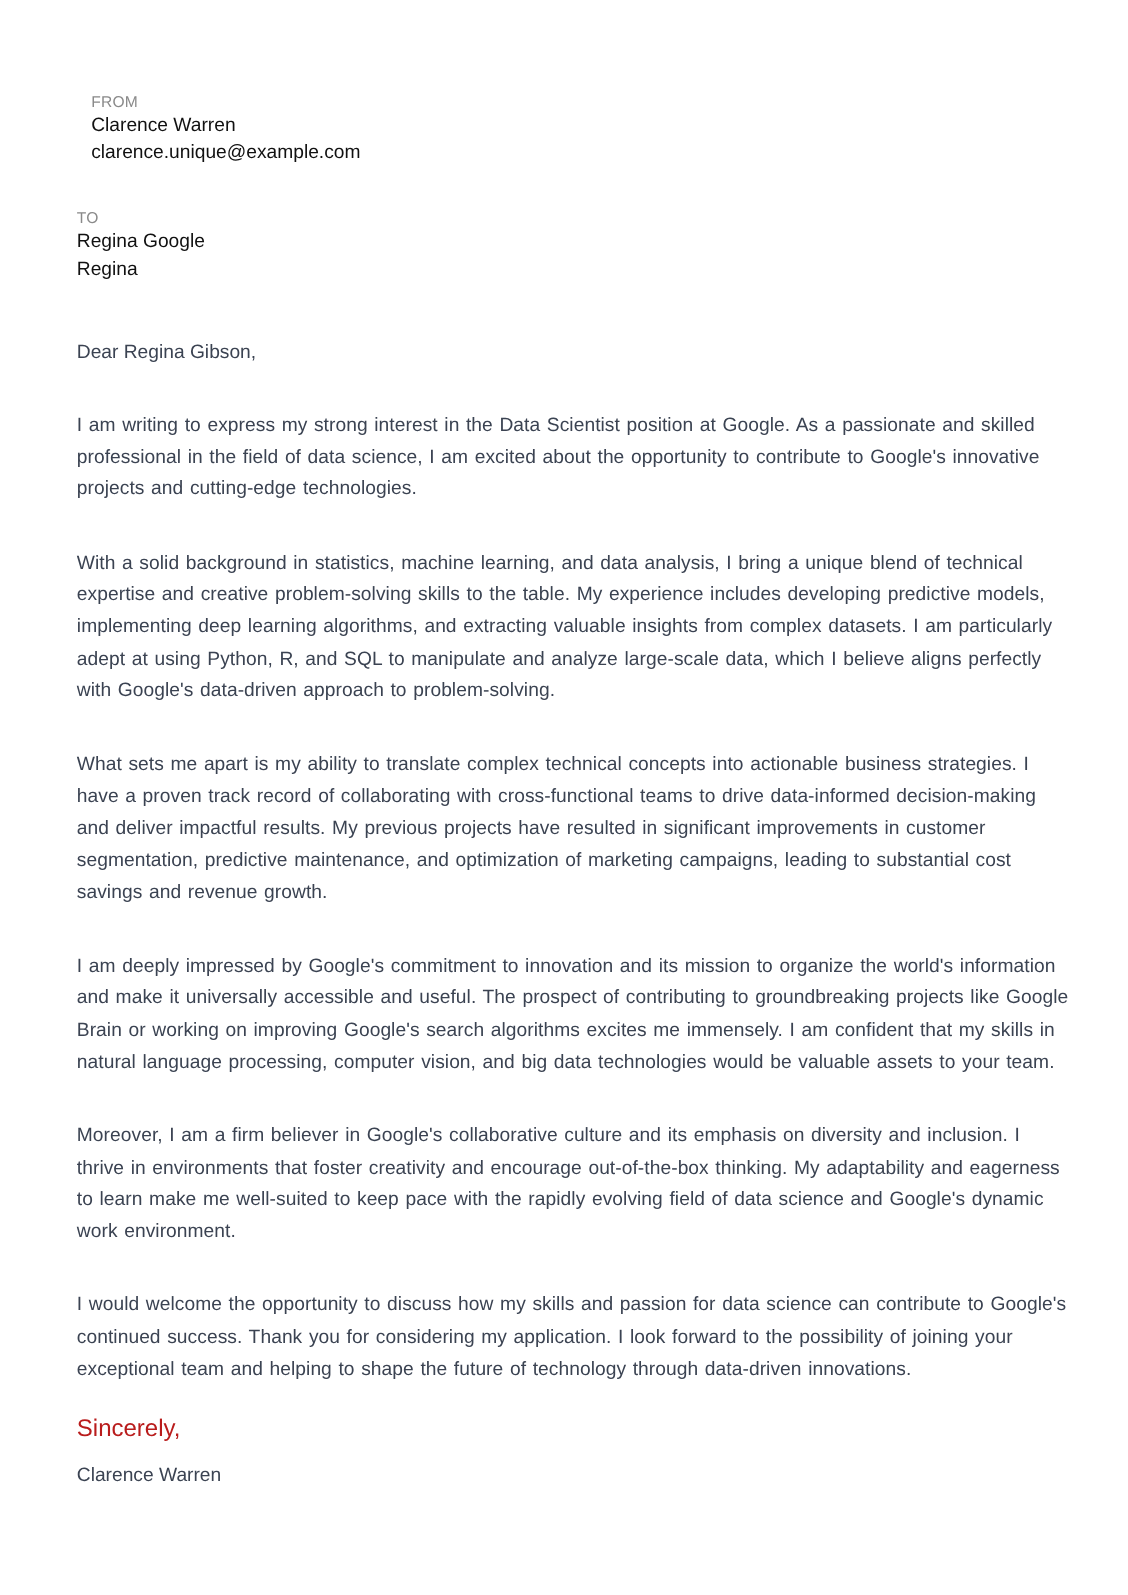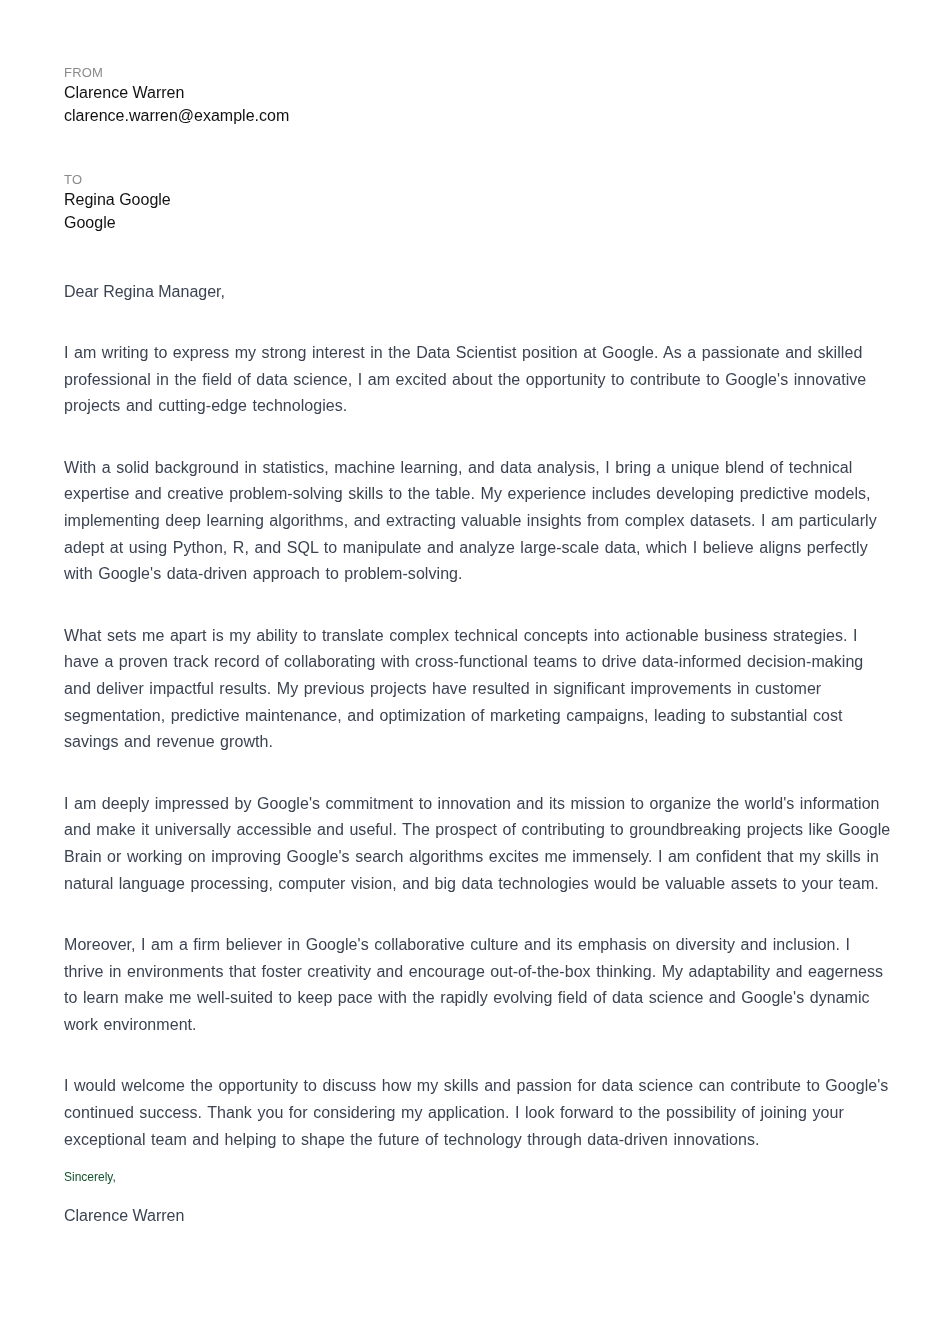--- a/index.html
+++ b/index.html
@@ -27,70 +27,70 @@
       line-height: 17px;
       margin: 0;
     }
     .contact-line {
       font-size: 16px;
       color: #111111;
       line-height: 23px;
       margin: 0;
     }
     .block-from {
-      margin: 0;
+      margin: 12px;
     }
     .block-to {
-      margin-top: 44px;
+      margin-top: 34px;
     }
     .salutation {
       margin-top: 44px;
       font-size: 16px;
       color: #3b4352;
       line-height: 27px;
     }
     .para {
       margin-top: 35px;
       font-size: 16px;
       color: #3b4352;
       line-height: 26.6px;
       letter-spacing: 0.05px;
       word-spacing: 1px;
     }
     .closing {
-      margin-top: 11px;
-      font-size: 12px;
-      color: #14532d;
+      margin-top: 23px;
+      font-size: 20px;
+      color: #b91c1c;
       line-height: 27px;
     }
     .signature {
       margin-top: 11px;
       font-size: 16px;
       color: #3b4352;
       line-height: 27px;
     }
   </style>
 </head>
 <body>
 
 <div class="page">
 
   <div class="block-from">
     <p class="label">FROM</p>
     <p class="contact-line">Clarence Warren</p>
-    <p class="contact-line">clarence.warren@example.com</p>
+    <p class="contact-line">clarence.unique@example.com</p>
   </div>
 
   <div class="block-to">
     <p class="label">TO</p>
     <p class="contact-line">Regina Google</p>
-    <p class="contact-line">Google</p>
+    <p class="contact-line">Regina</p>
   </div>
 
-  <div class="salutation">Dear Regina Manager,</div>
+  <div class="salutation">Dear Regina Gibson,</div>
 
   <div class="para">I am writing to express my strong interest in the Data Scientist position at Google. As a passionate and skilled professional in the field of data science, I am excited about the opportunity to contribute to Google's innovative projects and cutting-edge technologies.</div>
   <div class="para">With a solid background in statistics, machine learning, and data analysis, I bring a unique blend of technical expertise and creative problem-solving skills to the table. My experience includes developing predictive models, implementing deep learning algorithms, and extracting valuable insights from complex datasets. I am particularly adept at using Python, R, and SQL to manipulate and analyze large-scale data, which I believe aligns perfectly with Google's data-driven approach to problem-solving.</div>
   <div class="para">What sets me apart is my ability to translate complex technical concepts into actionable business strategies. I have a proven track record of collaborating with cross-functional teams to drive data-informed decision-making and deliver impactful results. My previous projects have resulted in significant improvements in customer segmentation, predictive maintenance, and optimization of marketing campaigns, leading to substantial cost savings and revenue growth.</div>
   <div class="para">I am deeply impressed by Google's commitment to innovation and its mission to organize the world's information and make it universally accessible and useful. The prospect of contributing to groundbreaking projects like Google Brain or working on improving Google's search algorithms excites me immensely. I am confident that my skills in natural language processing, computer vision, and big data technologies would be valuable assets to your team.</div>
   <div class="para">Moreover, I am a firm believer in Google's collaborative culture and its emphasis on diversity and inclusion. I thrive in environments that foster creativity and encourage out-of-the-box thinking. My adaptability and eagerness to learn make me well-suited to keep pace with the rapidly evolving field of data science and Google's dynamic work environment.</div>
   <div class="para">I would welcome the opportunity to discuss how my skills and passion for data science can contribute to Google's continued success. Thank you for considering my application. I look forward to the possibility of joining your exceptional team and helping to shape the future of technology through data-driven innovations.</div>
 
   <div class="closing">Sincerely,</div>
   <div class="signature">Clarence Warren</div>

